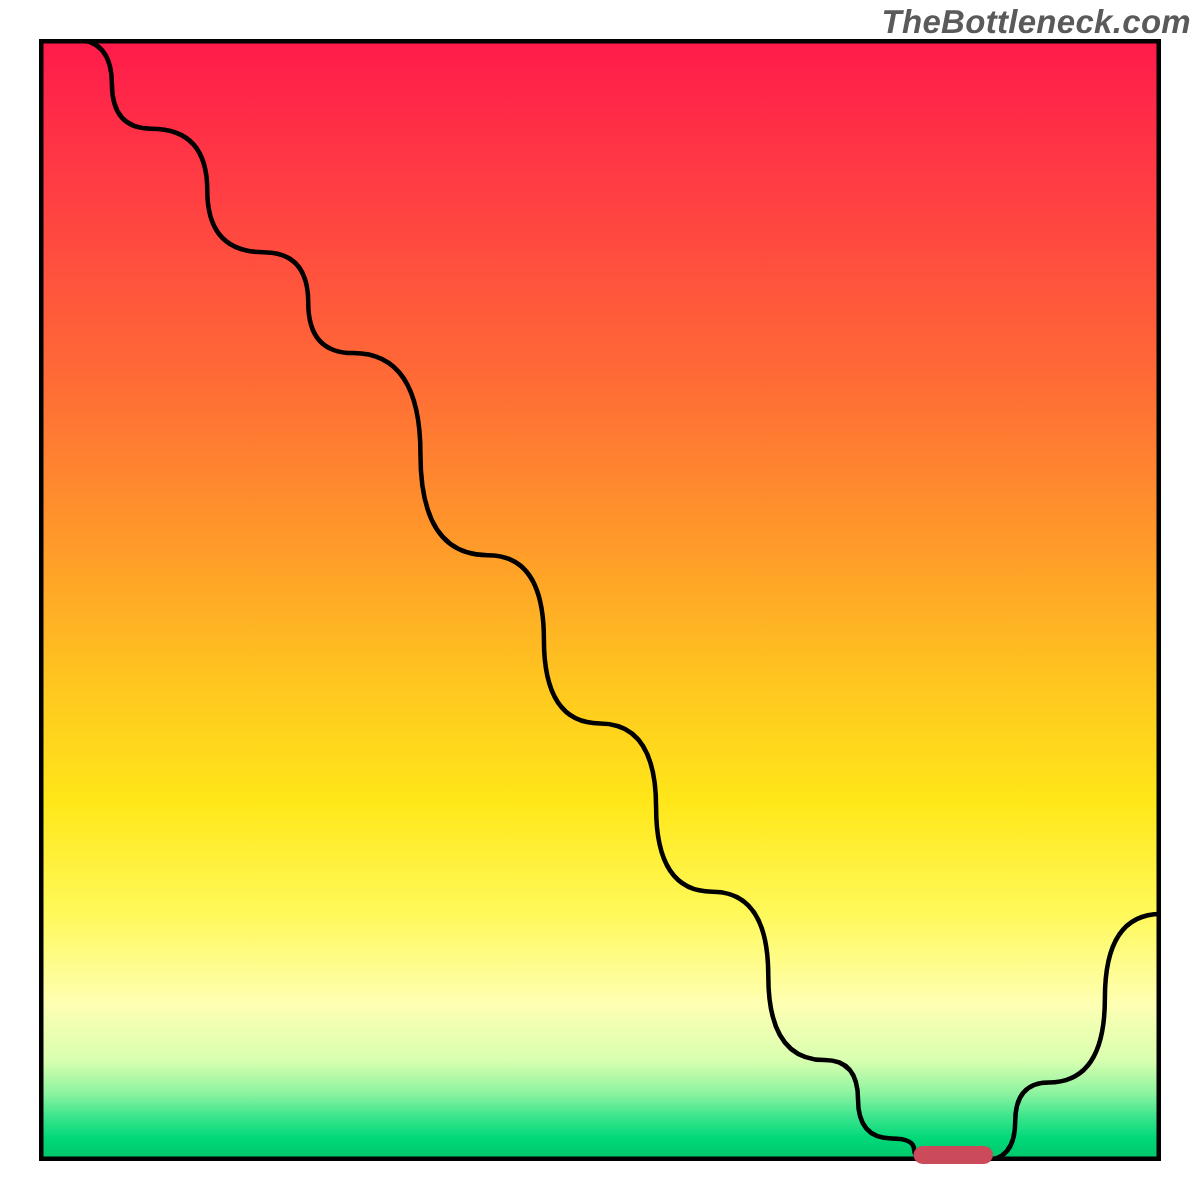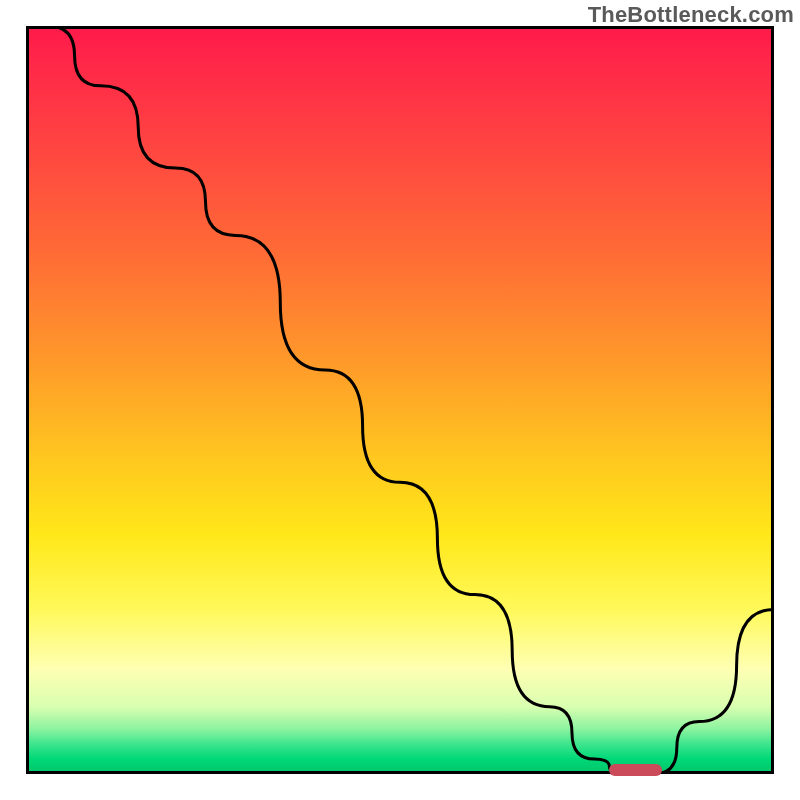--- a/index.html
+++ b/index.html
@@ -8,20 +8,21 @@
     width: 800px;
     height: 800px;
     overflow: hidden;
     background: #ffffff;
     font-family: Arial, Helvetica, sans-serif;
   }
   .canvas {
     position: relative;
     width: 800px;
     height: 800px;
+    font-style: italic;
   }
   .plot-area {
     position: absolute;
     left: 26px;
     top: 26px;
     width: 748px;
     height: 748px;
     
     background: linear-gradient(
       to bottom,

